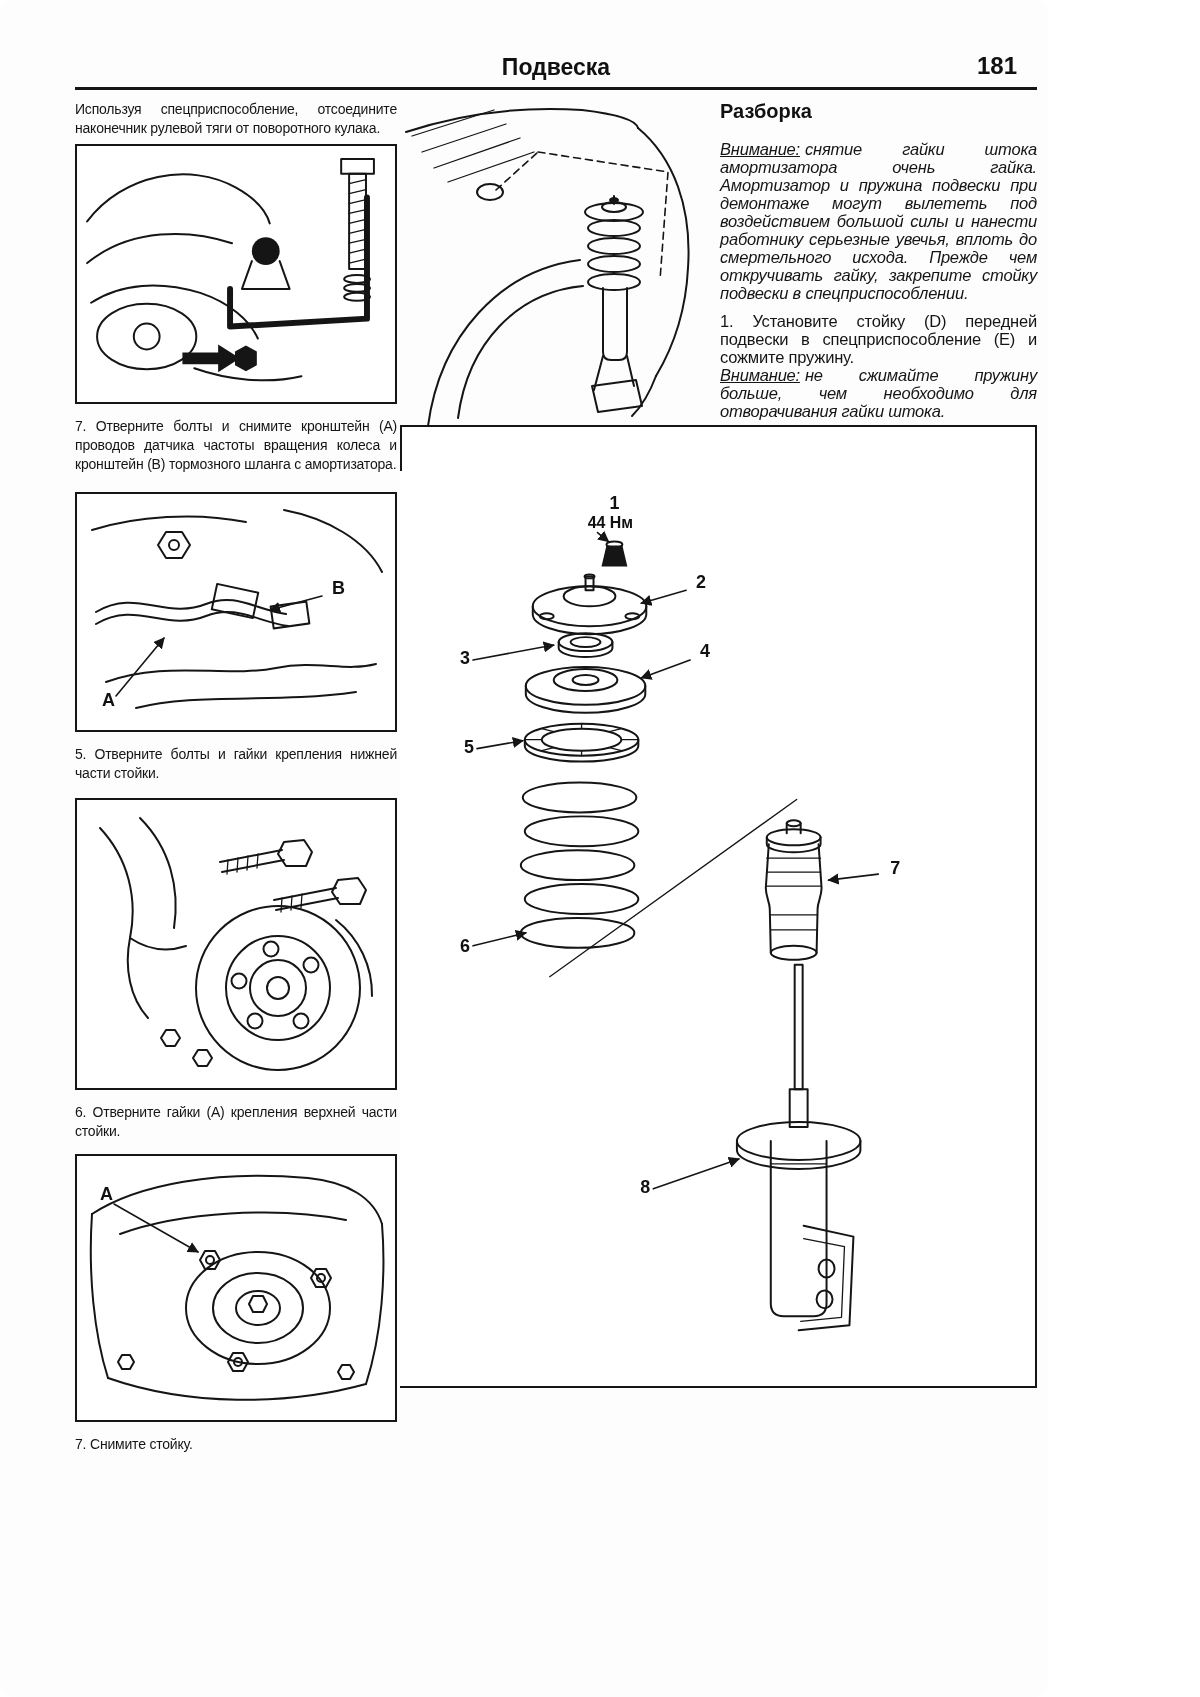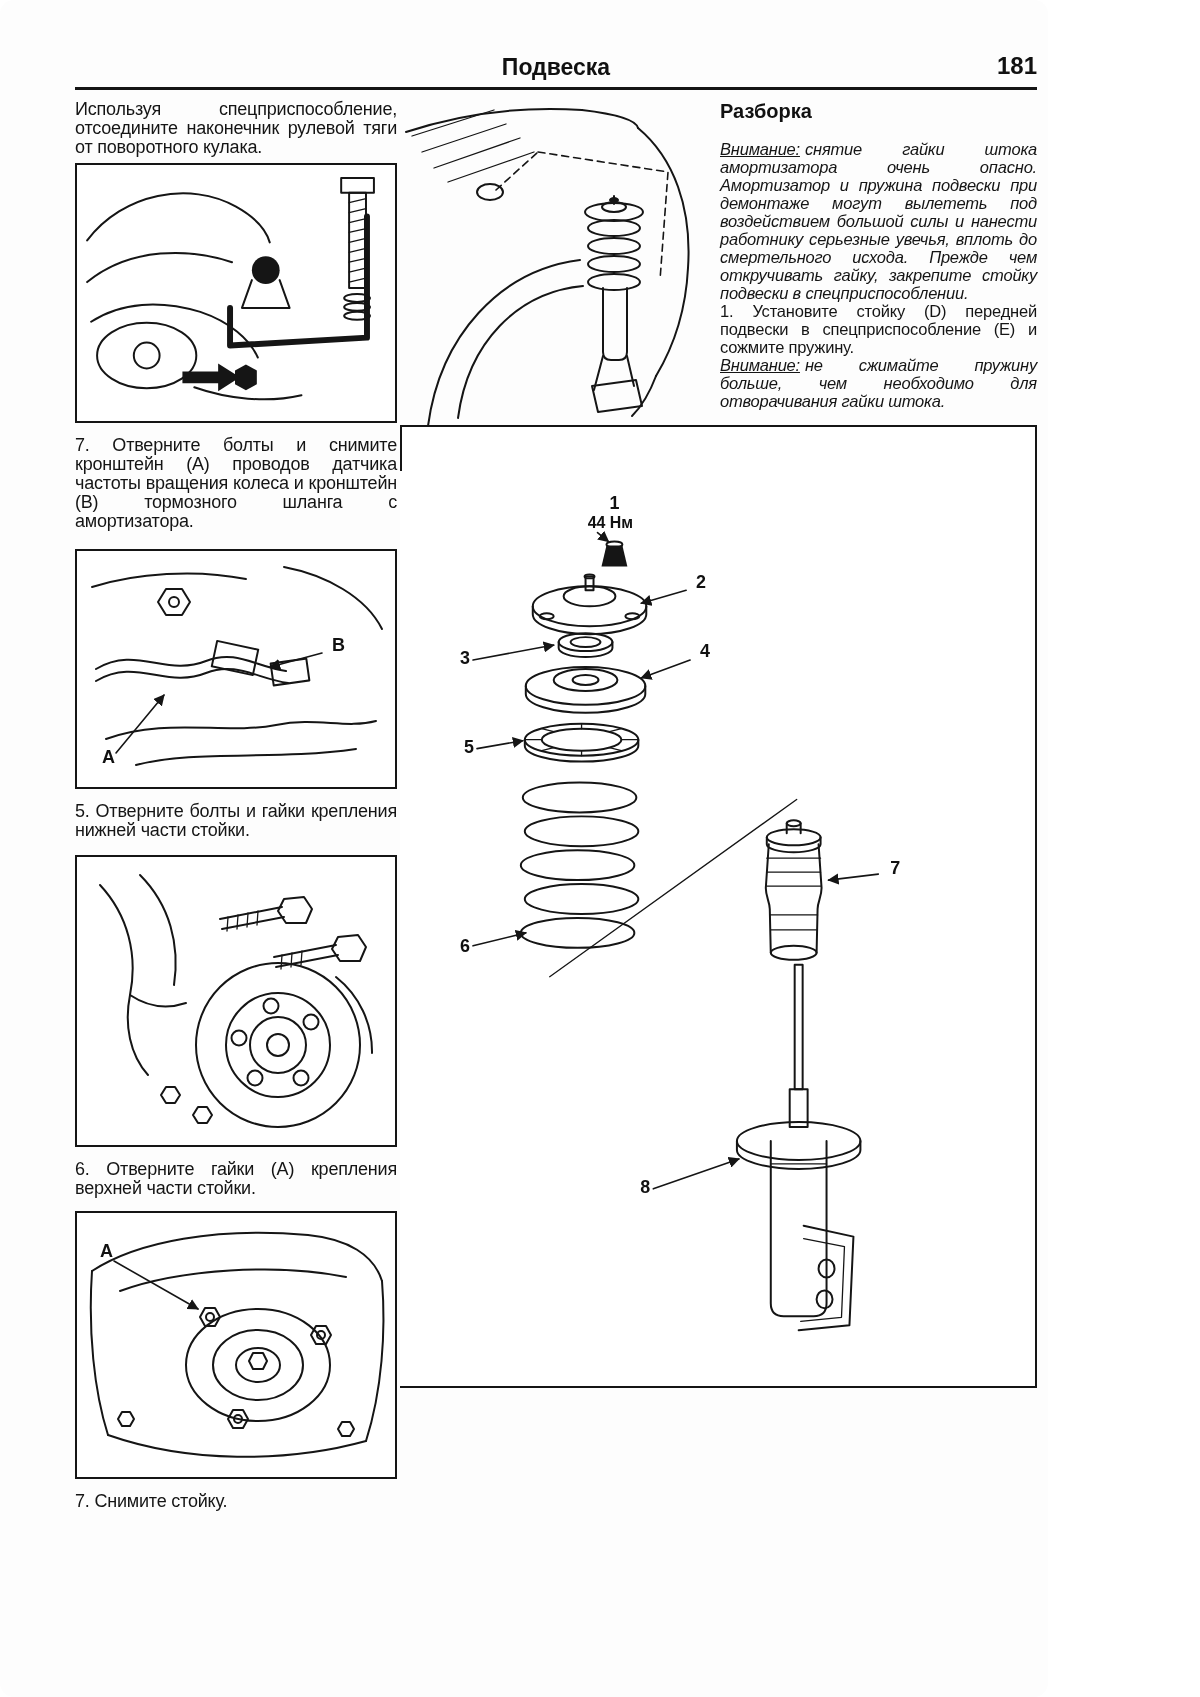--- a/index.html
+++ b/index.html
@@ -11,34 +11,34 @@
   
   .page-header {
     position:absolute; left:75px; top:52px; width:962px; height:38px;
     border-bottom:3px solid #151515;
   }
   .page-title {
     position:absolute; left:0; right:0; top:2px; text-align:center;
     font-size:23px; font-weight:700;
   }
   .page-number {
-    position:absolute; right:0; top:0; font-size:24px; font-weight:700;
+    position:absolute; right:20px; top:0; font-size:24px; font-weight:700;
   }
   
   .body-text {
-    font-size:18px; line-height:19px; text-align:justify;
+    font-size:14px; line-height:19px; text-align:justify;
     letter-spacing:-0.2px; color:#151515;
   }
   .col-left { position:absolute; left:75px; top:100px; width:322px; }
   .col-right { position:absolute; left:720px; top:100px; width:317px; }
   .col-right .body-text { font-size:16.5px; line-height:18px; }
   .heading { font-size:20px; font-weight:700; margin-bottom:17px; }
   .warn { font-style:italic; }
   .warn-label { text-decoration:underline; margin-right:5px;font-style:italic; }
-  .step1-text { margin-top:0; }
+  .step1-text { margin-top:10px; }
   
   .figbox {
     border:2px solid #151515; background:#fff; width:322px; overflow:hidden;
   }
   .figbox svg { display:block; width:100%; height:100%; }
   .fig1 { margin-top:6px;  height:260px; }
   .fig2 { margin-top:18px; height:240px; }
   .fig3 { margin-top:15px; height:292px; }
   .fig4 { margin-top:13px; height:268px; }
   .col-left .body-text { margin-top:13px; }
@@ -269,21 +269,21 @@
         <path d="M203 188 L203 252 Q203 260 211 260 L219 260 Q227 260 227 252 L227 188"></path>
         <path d="M203 256 L194 290 M227 256 L234 286"></path>
         <path d="M192 286 L236 280 L242 306 L198 312 Z"></path>
       </g>
     </svg>
   </section>
 
   <section class="col-right">
     <h2 class="heading">Разборка</h2>
     <p class="body-text warn">
-      <span class="warn-label">Внимание:</span><span>снятие гайки штока амортизатора очень опасно. Амортизатор и пружина подвески при демонтаже могут вылететь под воздействием большой силы и нанести работнику серьезные увечья, вплоть до смертельного исхода. Прежде чем откручивать гайку, закрепите стойку подвески в спецприспособлении.</span>
+      <span class="warn-label">Внимание:</span><span>снятие гайки штока амортизатора очень гайка. Амортизатор и пружина подвески при демонтаже могут вылететь под воздействием большой силы и нанести работнику серьезные увечья, вплоть до смертельного исхода. Прежде чем откручивать гайку, закрепите стойку подвески в спецприспособлении.</span>
     </p>
     <p class="body-text step1-text">1. Установите стойку (D) передней подвески в спецприспособление (Е) и сожмите пружину.</p>
     <p class="body-text warn">
       <span class="warn-label">Внимание:</span><span>не сжимайте пружину больше, чем необходимо для отворачивания гайки штока.</span>
     </p>
   </section>
 
   <section class="diagram-box">
     <svg class="lineart" viewBox="0 0 637 963">
       <defs>

